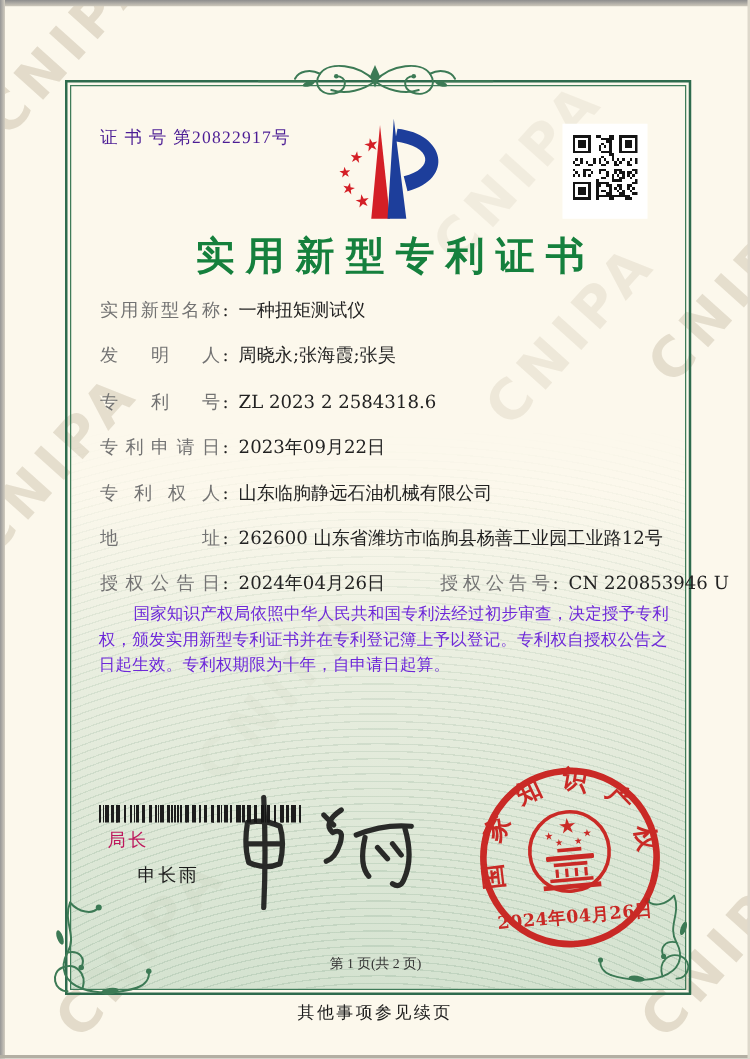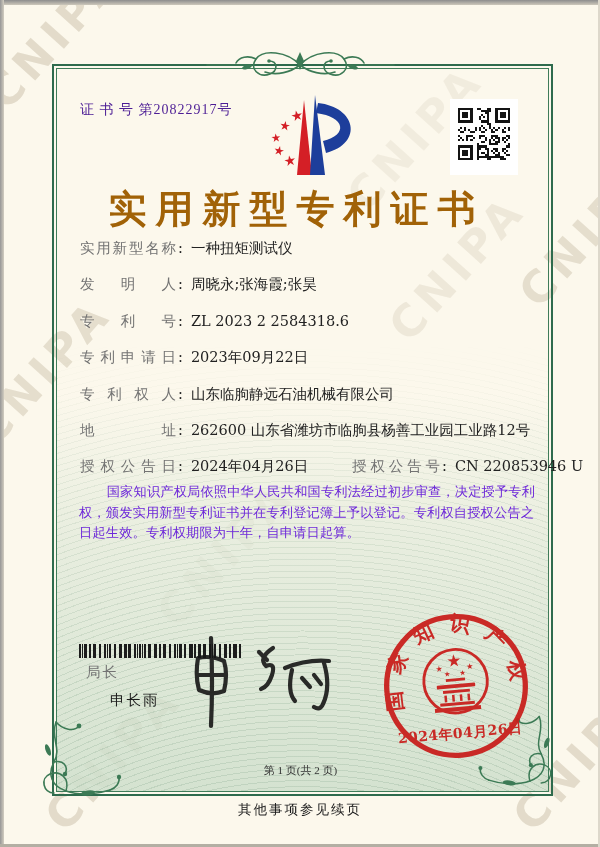--- a/index.html
+++ b/index.html
@@ -33,38 +33,38 @@
   .ornament-top{position:absolute;left:203px;top:46px;z-index:5;}
   .corner-bl{position:absolute;left:36px;top:720px;z-index:5;}
   .corner-br{position:absolute;left:472px;top:710px;z-index:5;transform:scaleX(-1);}
   
   .content{position:absolute;inset:0;z-index:10;}
   .cert-no{position:absolute;left:80px;top:101px;font-size:14px;letter-spacing:1px;color:#4c1d95;font-family:Liberation Serif, serif;}
   .logo{position:absolute;left:252px;top:91px;}
   .qr-box{position:absolute;left:450px;top:99px;width:68px;height:76px;background:#ffffff;
           display:flex;align-items:flex-start;justify-content:center;padding-top:0;}
   .qr-box svg{margin-top:9px;}
-  .title{position:absolute;left:48px;top:184px;width:497px;text-align:center;font-size:38px;font-weight:bold;
-         letter-spacing:9px;color:#a16207;}
+  .title{position:absolute;left:68px;top:184px;width:497px;text-align:center;font-size:31px;font-weight:bold;
+         letter-spacing:9px;color:#15803d;}
   .fields{position:absolute;left:80px;top:239px;width:462px;font-size:14.5px;}
   .frow{display:flex;align-items:baseline;height:21px;margin-bottom:15.4px;position:relative;}
   .flabel{display:inline-block;width:96px;text-align:justify;text-align-last:justify;color:#737373;}
   .fcolon{margin:0 8px 0 2px;}
   .fvalue{white-space:nowrap;color:#222;}
   .pair2{position:absolute;left:272px;top:0;display:flex;align-items:baseline;}
   .pair2 .flabel{width:88px;}
   .paras{position:absolute;left:79px;top:482px;width:462px;font-size:13.2px;line-height:20.6px;
          color:#6d28d9;letter-spacing:.2px;}
   .paras p{margin:0 0 2px 0;text-indent:2.1em;}
   .barcode{position:absolute;left:79px;top:644px;width:164px;height:14px;
     background-image:repeating-linear-gradient(90deg,#1c1c1c 0 2px,transparent 2px 5px),
                      repeating-linear-gradient(90deg,#1c1c1c 0 1px,transparent 1px 7px),
                      repeating-linear-gradient(90deg,transparent 0 3px,#1c1c1c 3px 4px,transparent 4px 11px);}
   .signer-title{position:absolute;left:86px;top:663px;font-family:"DejaVu Sans","Liberation Sans",sans-serif;
-                font-size:14.5px;letter-spacing:2px;color:#737373;}
+                font-size:14.5px;letter-spacing:2px;color:#be185d;}
   .signer-name{position:absolute;left:86px;top:691px;font-family:"DejaVu Sans","Liberation Sans",sans-serif;
                font-size:14.5px;letter-spacing:2px;color:#1c1c1c;padding-left:24px;}
   .signature{position:absolute;left:183px;top:632px;}
   .seal{position:absolute;left:379px;top:609px;transform:rotate(-5deg);opacity:.95;}
   .page-info{position:absolute;left:52px;top:763px;width:497px;text-align:center;font-size:11px;color:#333;font-family:Liberation Serif, serif;}
   .continuation{position:absolute;left:0;top:801px;width:100%;text-align:center;font-size:13.5px;
                 letter-spacing:2px;color:#1a1a1a;}
   .green-stroke{stroke:#3c7a55;fill:none;stroke-width:1.6;stroke-linecap:round;}
   .green-fill{fill:#3c7a55;}
 </style>

